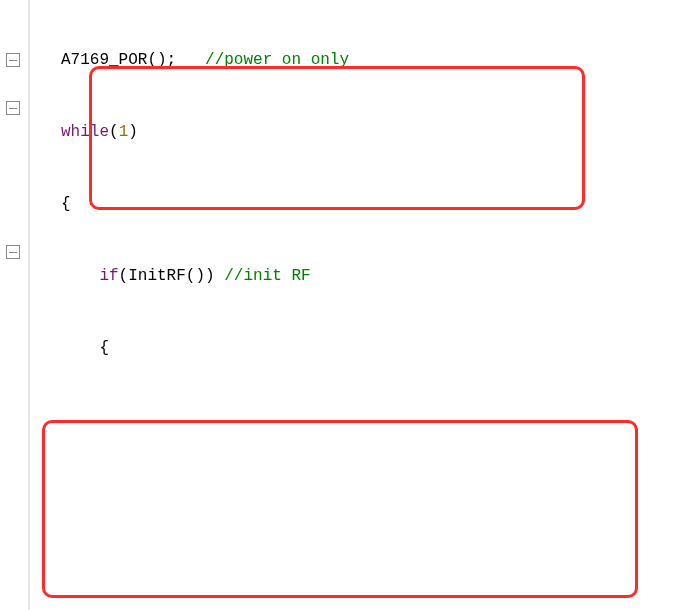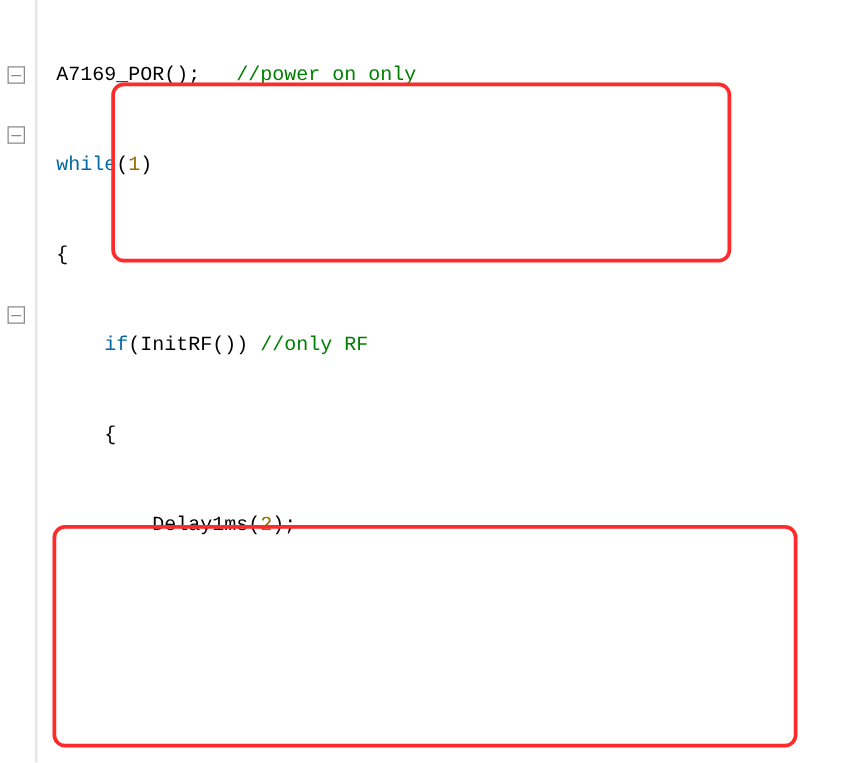--- a/index.html
+++ b/index.html
@@ -2,23 +2,23 @@
 <html><head>
 <meta charset="utf-8">
 <style>
 html,body{margin:0;padding:0;width:682px;height:610px;background:#fff;font-family:Consolas,"Courier New",monospace;font-size:16px;line-height:24px;color:#000;overflow:hidden}
 .editor{position:relative;display:flex;width:682px;height:610px}
 .gutter{flex:0 0 28px;background:#fff;border-right:1px solid #e8e8e8;position:relative}
 .ruler{position:absolute;left:28px;top:0;width:2px;height:610px;background:#e6e6e6}
 .fold{position:absolute;left:6px;width:14px;height:14px;border:1px solid #8a8a8a;background:#fff;box-sizing:border-box}
 .fold::before,.fold::after{content:"";position:absolute;background:#8a8a8a}
 .fold::before{top:6px;left:2px;right:2px;height:1px}
-.code{position:relative;flex:1;padding-left:16px;white-space:pre}
+.code{position:relative;flex:1;padding-left:32px;white-space:pre}
 .line{display:block;height:24px}
-.k{color:#0369a1}
+.k{color:#701a75}
 .n{color:#9a6b00}
 .c{color:#008000}
 .hlbox{position:absolute;border:3px solid #ff2b2b;border-radius:10px;pointer-events:none}
 #hl1{left:89px;top:66px;width:490px;height:138px}
 #hl2{left:42px;top:420px;width:590px;height:172px}
 </style>
 </head>
 <body>
 
 <div class="editor">
@@ -26,23 +26,22 @@
     <div class="fold" style="top:53px"></div>
     <div class="fold" style="top:101px"></div>
     <div class="fold" style="top:245px"></div>
   </div>
   <div class="ruler"></div>
 
   <div class="code">
     <span class="line"><span>A7169_POR();   </span><span class="c">//power on only</span></span>
     <span class="line"><span class="k">while</span><span>(</span><span class="n">1</span><span>)</span></span>
     <span class="line"><span>{</span></span>
-    <span class="line"><span class="k">    if</span><span>(InitRF()) </span><span class="c">//only RF</span></span>
+    <span class="line"><span class="k">    if</span><span>(InitRF()) </span><span class="c">//init RF</span></span>
     <span class="line"><span>    {</span></span>
-    <span class="line"><span>        Delay1ms(</span><span class="n">2</span><span>);</span></span>
     
     
     
     
     
     
     
     
     
     

